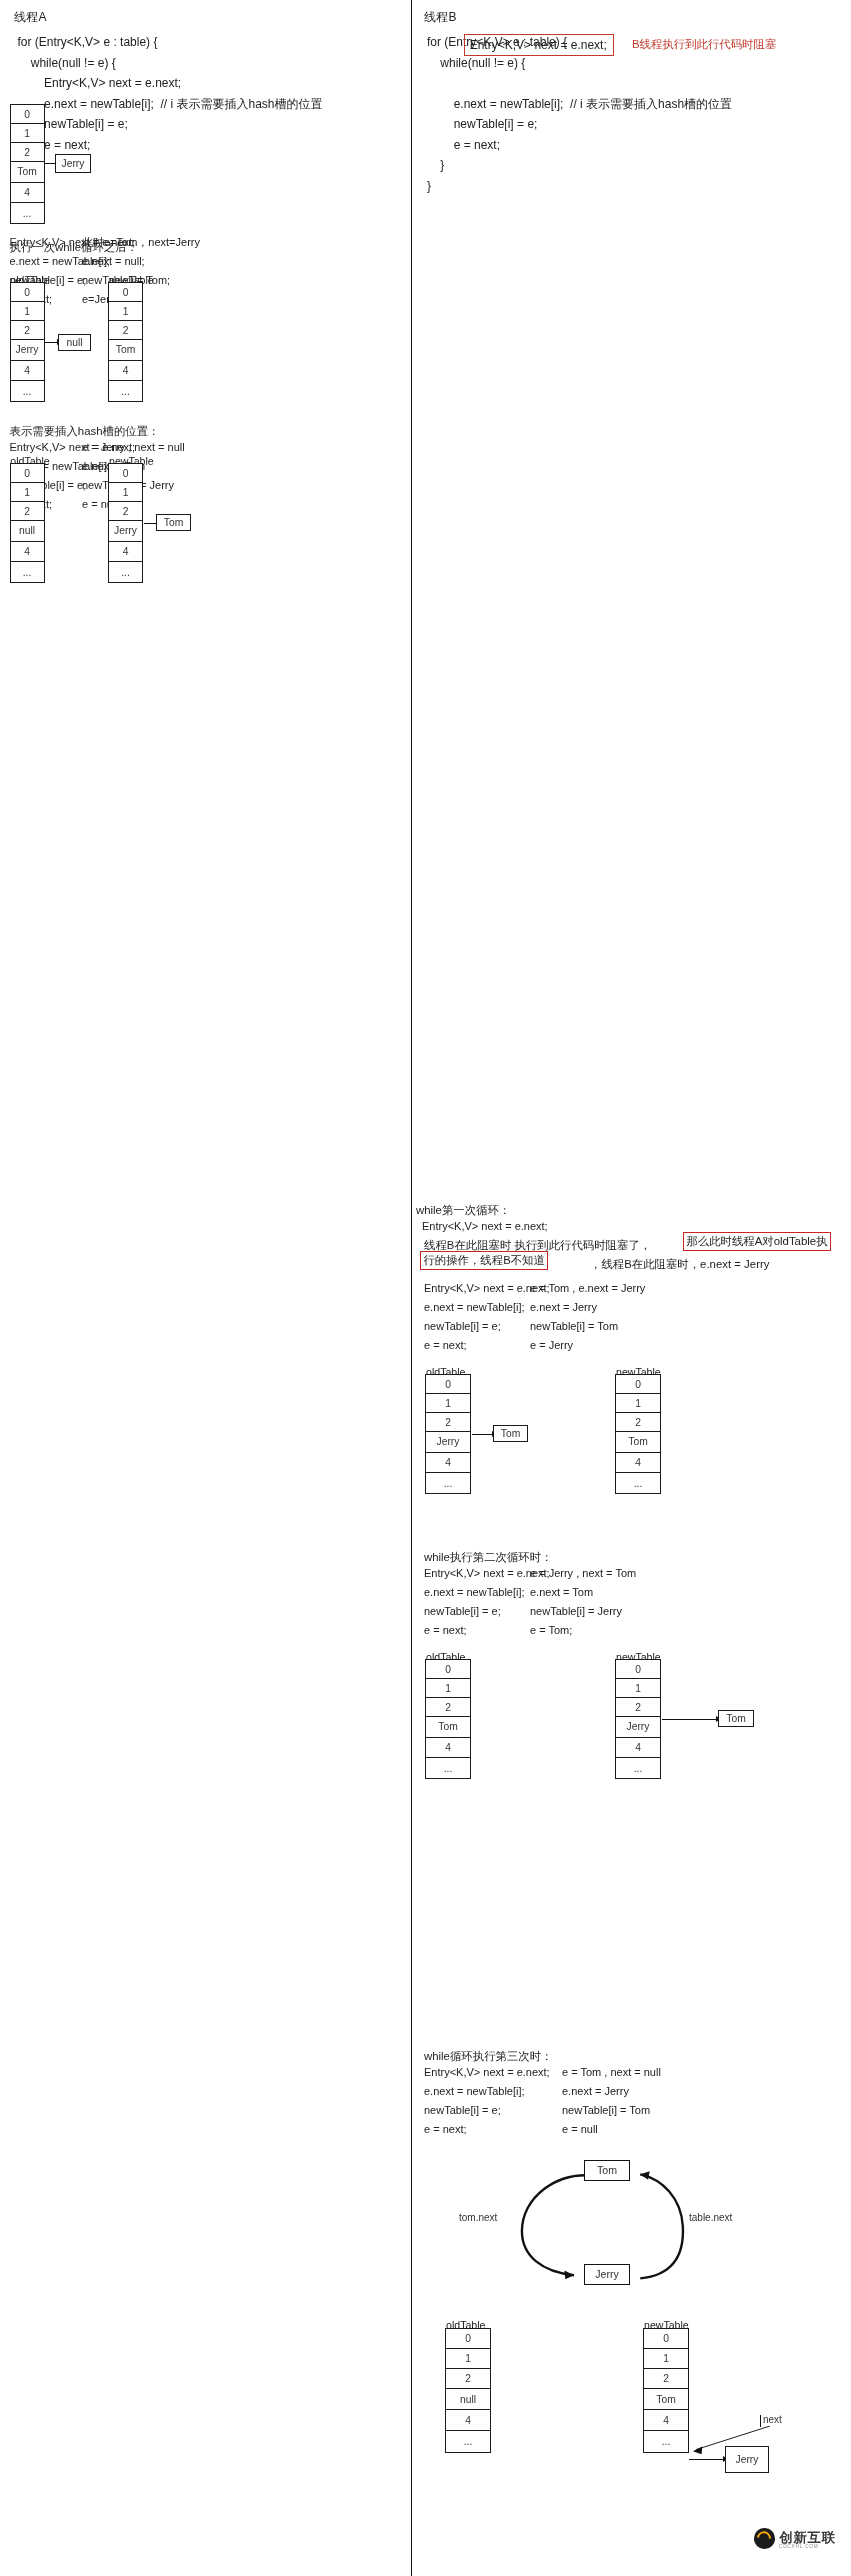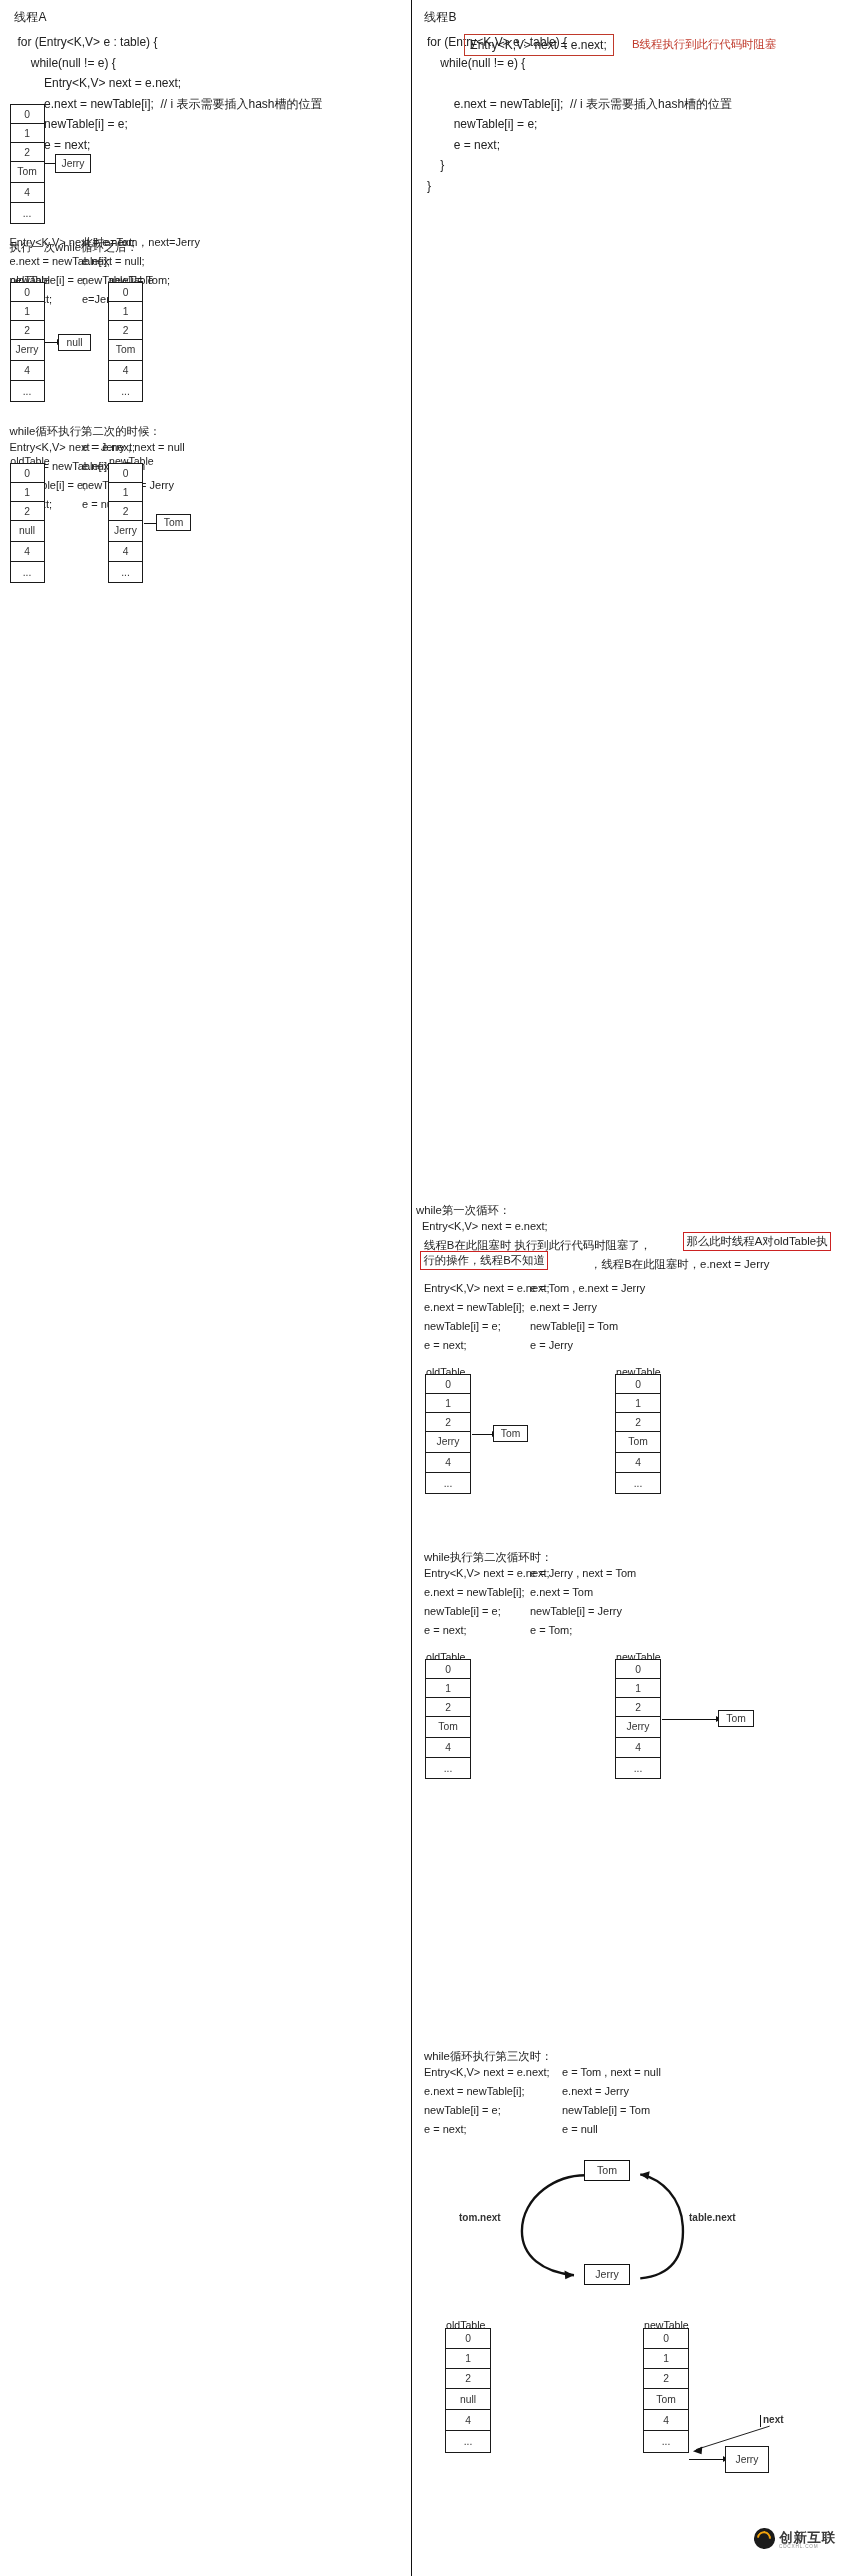--- a/index.html
+++ b/index.html
@@ -116,21 +116,20 @@
     width:0;height:0;
     border-top:3.2px solid transparent;
     border-bottom:3.2px solid transparent;
     border-left:5.5px solid #111;
     top:-2.8px;
   }
   .small-lbl{
     position:absolute;
     font-size:10px;
     color:#333;
-    font-weight:bold;
   }
   .watermark{
     position:absolute;
     display:flex;
     align-items:center;
     gap:4.7px;
   }
   .wm-badge{
     width:20.5px;height:20.5px;border-radius:50%;
     background:#1b1b1b;
@@ -219,21 +218,21 @@
   <div class="tbl-label" style="left:109px;top:274px;">newTable</div>
   <div class="table" style="left:108px;top:282px;width:35px;height:120px;">
     <div class="cell" style="height:19px">0</div>
     <div class="cell" style="height:19px">1</div>
     <div class="cell" style="height:19px">2</div>
     <div class="cell" style="height:20.5px">Tom</div>
     <div class="cell" style="height:20.5px">4</div>
     <div class="cell" style="height:20.5px">...</div>
   </div>
 
-  <div class="abs note-cn" style="left:9.5px;top:421px;">while循环执行第二次的时候：</div>
+  <div class="abs note-cn" style="left:9.5px;top:421px;">表示需要插入hash槽的位置：</div>
   <div class="abs note" style="left:9.5px;top:438px;"><span>Entry&lt;K,V&gt; next = e.next;</span>
 <span>e.next = newTable[i];</span>
 <span>newTable[i] = e;</span>
 <span>e = next;</span></div>
   <div class="abs note" style="left:82px;top:438px;"><span>e = Jerry , next = null</span>
 <span>e.next = Tom</span>
 <span>newTable[i] = Jerry</span>
 <span>e = null;</span></div>
 
   <div class="tbl-label" style="left:10.3px;top:455px;">oldTable</div>

